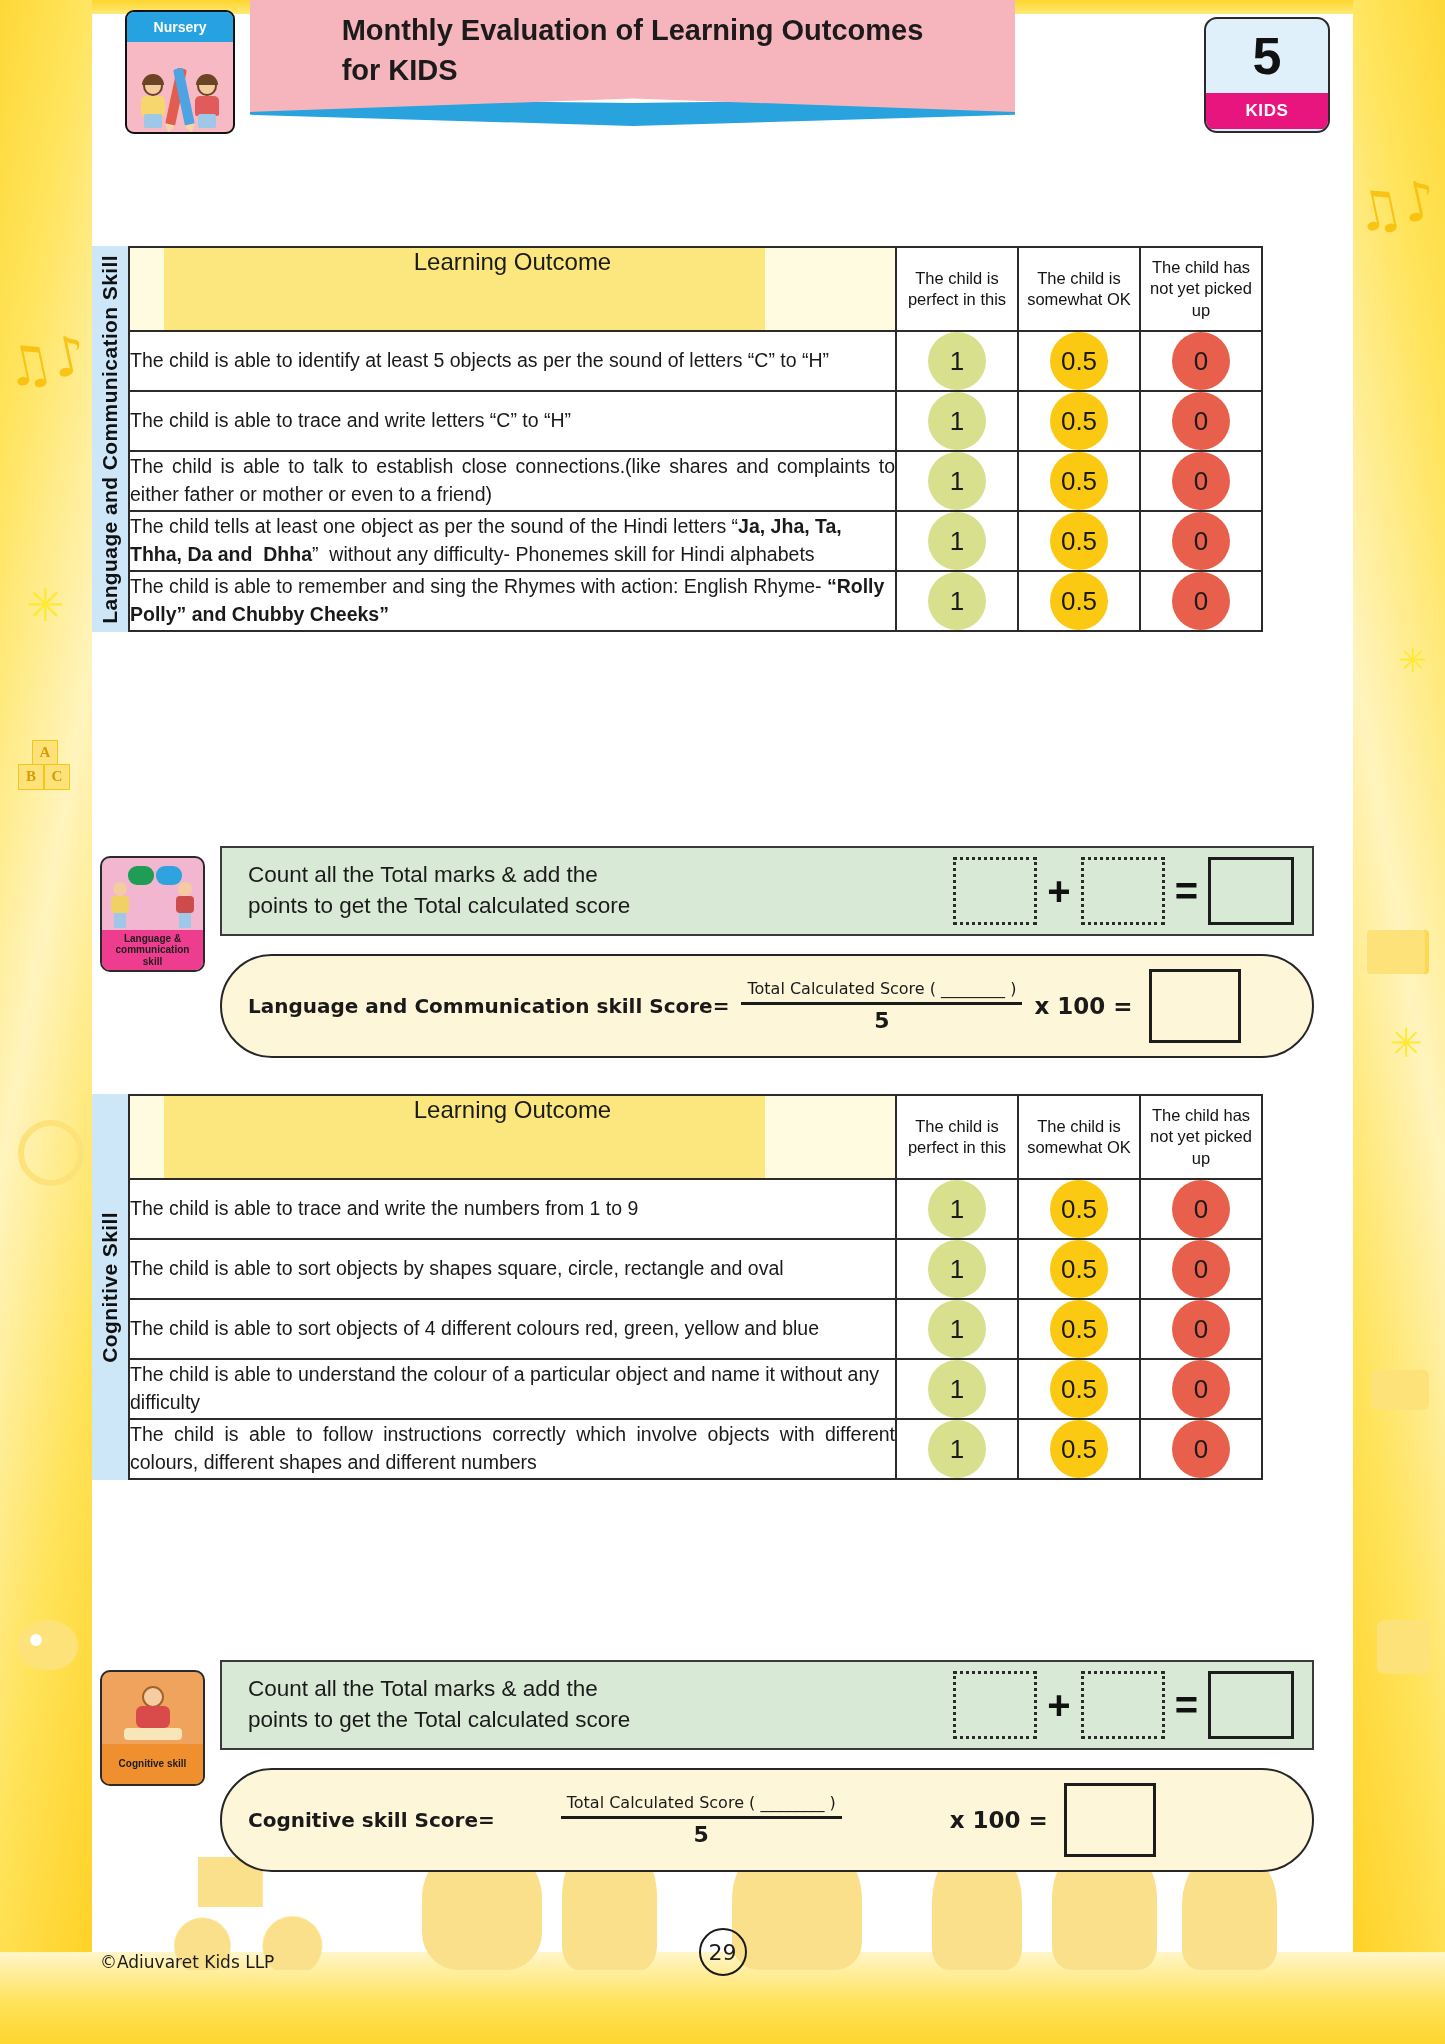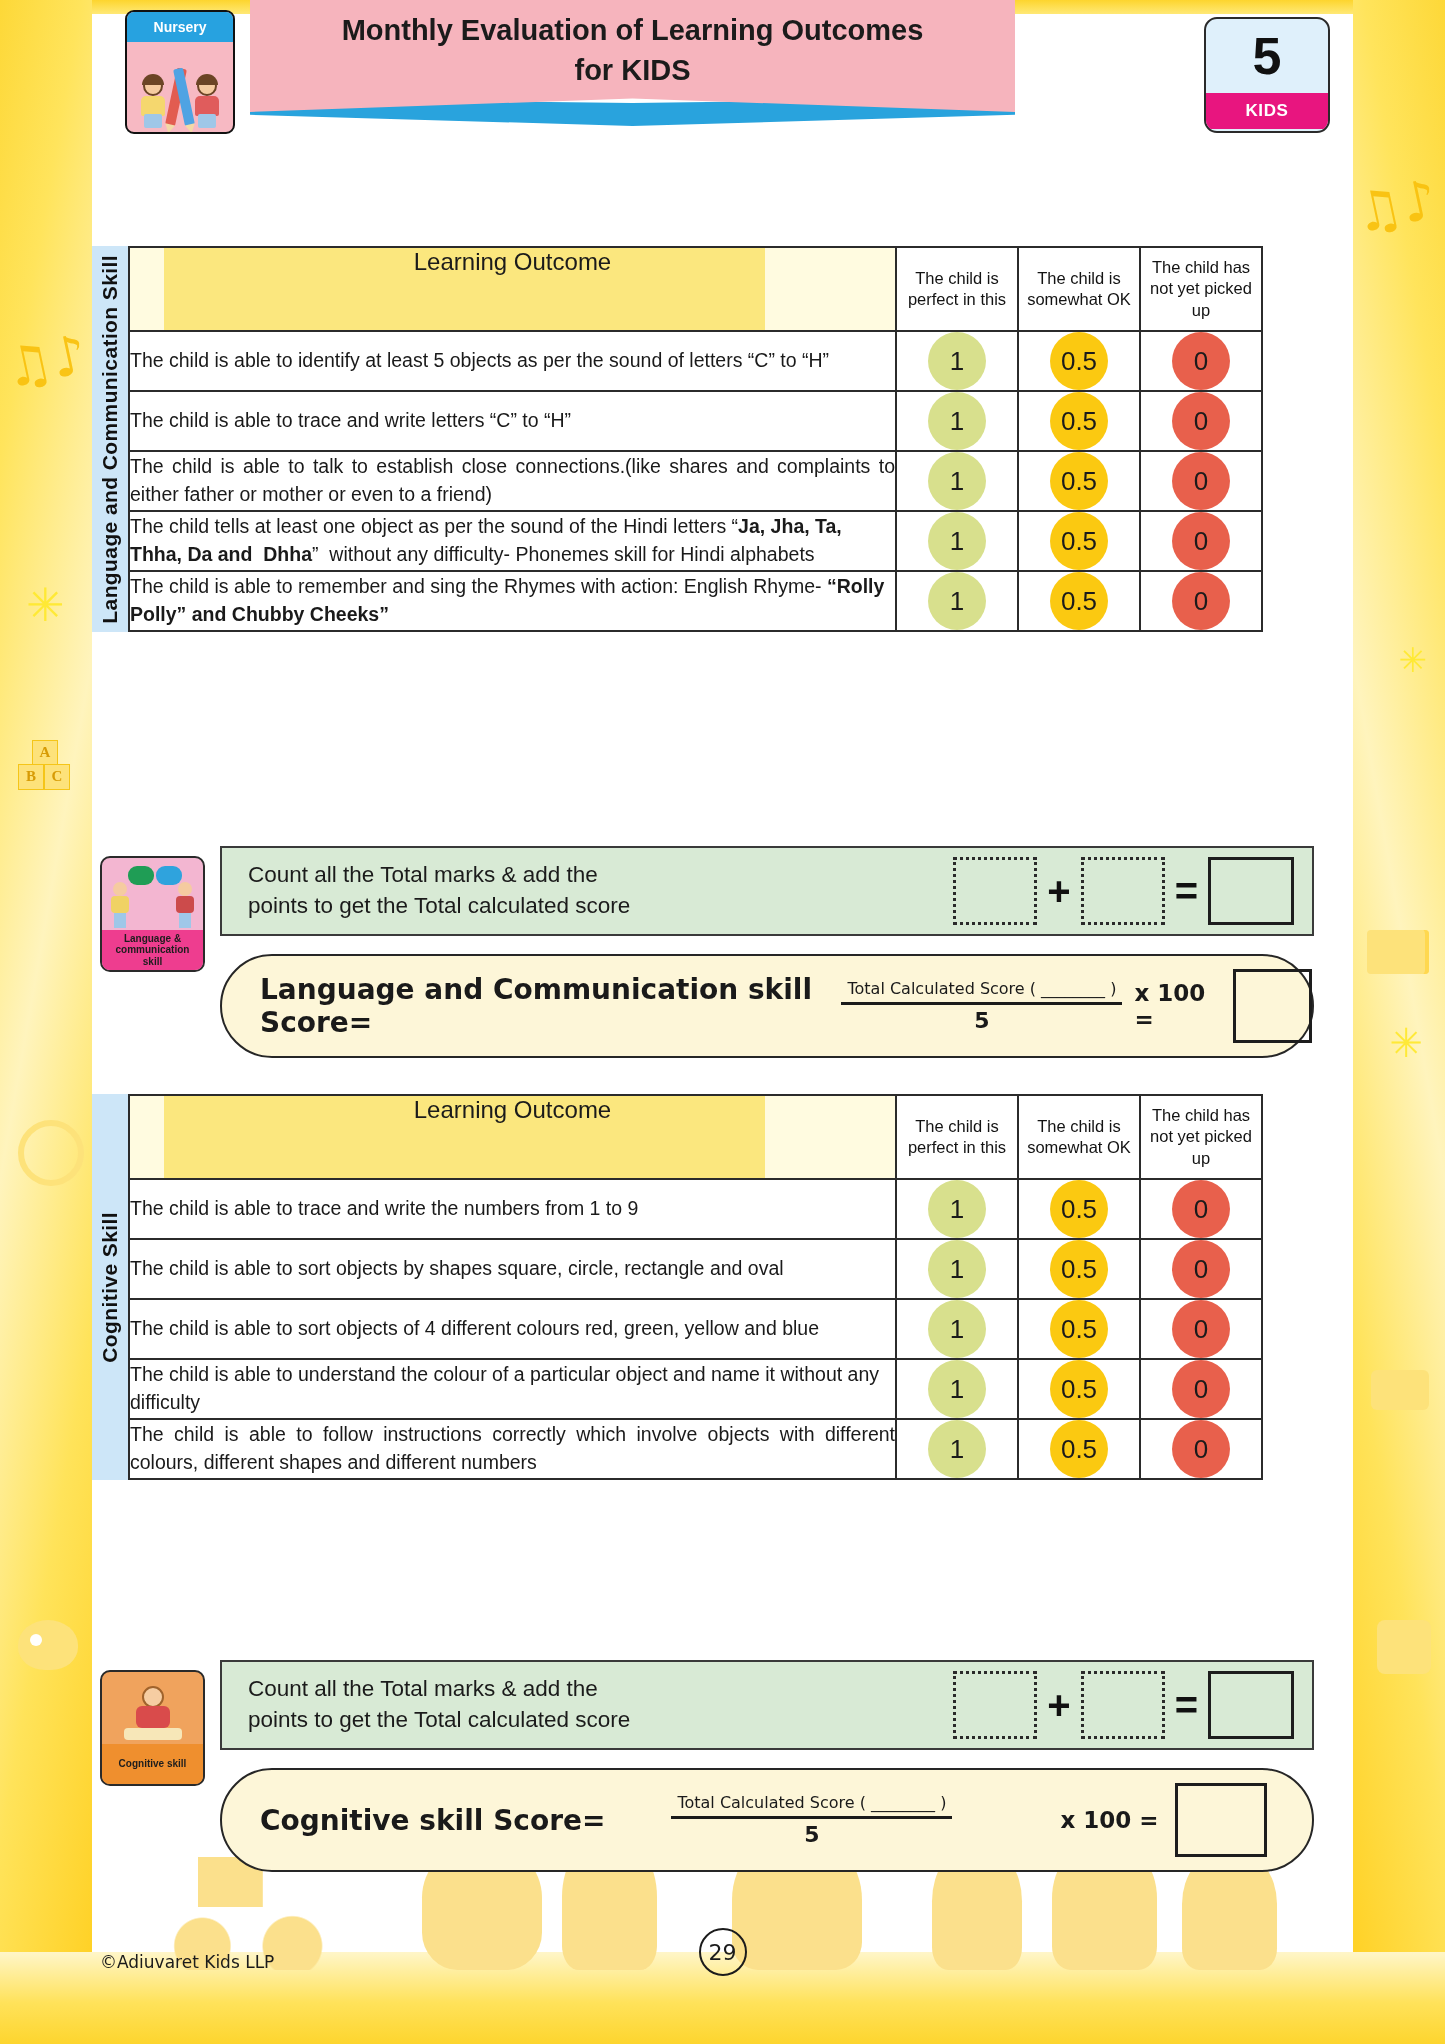--- a/index.html
+++ b/index.html
@@ -160,21 +160,21 @@
      border-top:9px solid #f3d9a7;}
 
   .title-banner {
     position: absolute; left: 158px; top: 0; width: 765px; height: 112px;
     background: #f6b4bd;
     clip-path: polygon(0 0, 100% 0, 100% 100%, 50% 88%, 0 100%);
     display: flex; align-items: center; justify-content: center;
   }
   .title-banner h1 {
     margin: 17px; padding: 0 30px 12px;
-    font-size: 29px; font-weight: bold; color: #1b1b1b; text-align: center;
+    font-size: 29px; font-weight: bold; color: #1b1b1b; text-align: left;
     line-height: 1.38; font-family: "Liberation Sans", sans-serif;
   }
   .title-blue {
     position: absolute; left: 158px; top: 98px; width: 765px; height: 28px;
     background: #29a3dd;
     clip-path: polygon(0 0, 50% 18%, 100% 0, 100% 60%, 50% 100%, 0 60%);
   }
 
   .month-badge {
     position: absolute; right: 23px; top: 17px;
@@ -315,22 +315,22 @@
   .opsym { font-size: 40px; font-weight: bold; color: #111; padding: 0 6px; }
   .solidbox { width: 80px; height: 62px; border: 3px solid #1d1d1d; background: transparent; }
 
   .formula-box {
     position: absolute; left: 128px; top: 108px;
     width: 1090px; height: 100px;
     background: #fdf6d8; border: 2px solid #262626; border-radius: 52px;
     display: flex; align-items: center;
   }
   .formula-box .flabel {
-    padding-left: 38px;
-    font-size: 28px; font-weight: bold; color: #1a1a1a;
+    padding-left: 26px;
+    font-size: 20px; font-weight: bold; color: #1a1a1a;
     font-family: "DejaVu Sans", sans-serif;
   }
   .fraction {
     display: inline-flex; flex-direction: column; align-items: center;
     margin: 0 12px;
   }
   .fraction .num {
     font-size: 16px; font-weight: normal; color: #1a1a1a; white-space: nowrap;
     border-bottom: 3px solid #1b1b1b; padding: 0 6px 4px;
     font-family: "DejaVu Sans", sans-serif;

